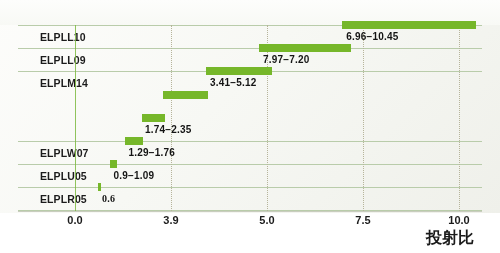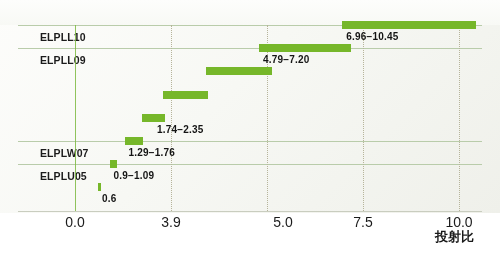--- a/index.html
+++ b/index.html
@@ -82,31 +82,31 @@
     position: absolute;
     left: 18px;
     right: 18px;
     top: 211px;
     height: 1px;
     background: #c9cdbf;
   }
   .tick-label {
     position: absolute;
     top: 214px;
-    font-size: 14px;
-    font-weight: normal;
+    font-size: 11px;
+    font-weight: bold;
     color: #1b1b1b;
     transform: translateX(-50%);
     white-space: nowrap;
   }
   #xlabel {
     position: absolute;
     right: 26px;
     top: 228px;
-    font-size: 13px;
+    font-size: 16px;
     font-weight: bold;
     color: #1a1a1a;
     white-space: nowrap;
     text-align: center;
   }
   .top-strip {
     position: absolute;
     left: 0; top: 0; width: 500px; height: 25px;
     background: linear-gradient(180deg, #fdfdfc 0%, #f8f9f5 100%);
   }
@@ -119,50 +119,57 @@
   <div class="top-strip"></div>
 
   <div id="plot">
 
   <div class="row" style="top: 0px;">
         <div class="row-label">ELPLL10</div>
       </div>
       <div class="row" style="top: 23.2px;">
         <div class="row-label">ELPLL09</div>
       </div>
+      <div class="row" style="top: 46.4px;">
+        <div class="row-label">ELPLM14</div>
+      </div>
       <div class="row" style="top: 116px;">
         <div class="row-label">ELPLW07</div>
       </div>
       <div class="row" style="top: 139.2px;">
         <div class="row-label">ELPLU05</div>
+      </div>
+      <div class="row last" style="top: 162.4px;">
+        <div class="row-label">ELPLR05</div>
       </div>
       <div class="vgrid zero" style="left: 75px;"></div>
       <div class="vgrid" style="left: 171px;"></div>
       <div class="vgrid" style="left: 267px;"></div>
       <div class="vgrid" style="left: 363px;"></div>
       <div class="vgrid" style="left: 459px;"></div>
       <div class="bar" style="left: 342.264px; width: 134.016px; top: -4px; background: rgb(118, 183, 42);"></div>
       <div class="bar-label" style="left: 346.264px; top: 6px;">6.96−10.45</div>
       <div class="bar" style="left: 258.936px; width: 92.544px; top: 19.2px; background: rgb(118, 183, 42);"></div>
-      <div class="bar-label" style="left: 262.936px; top: 29.2px;">4.79−7.20</div>
+      <div class="bar-label" style="left: 262.936px; top: 29.2px;">7.97−7.20</div>
       <div class="bar" style="left: 205.944px; width: 65.664px; top: 42.4px; background: rgb(118, 183, 42);"></div>
+      <div class="bar-label" style="left: 209.944px; top: 52.4px;">3.41−5.12</div>
       <div class="bar" style="left: 162.552px; width: 45.312px; top: 65.6px; background: rgb(118, 183, 42);"></div>
       <div class="bar" style="left: 141.816px; width: 23.424px; top: 88.8px; background: rgb(118, 183, 42);"></div>
-      <div class="bar-label" style="left: 157px; top: 98.8px;">1.74−2.35</div>
+      <div class="bar-label" style="left: 145px; top: 98.8px;">1.74−2.35</div>
       <div class="bar" style="left: 124.536px; width: 18.048px; top: 112px; background: rgb(118, 183, 42);"></div>
       <div class="bar-label" style="left: 128.536px; top: 122px;">1.29−1.76</div>
       <div class="bar" style="left: 109.56px; width: 7.296px; top: 135.2px; background: rgb(118, 183, 42);"></div>
       <div class="bar-label" style="left: 113.56px; top: 145.2px;">0.9−1.09</div>
       <div class="bar" style="left: 98.04px; width: 3px; top: 158.4px; background: rgb(118, 183, 42);"></div>
-      <div class="bar-label" style="left: 102.04px; top: 168.4px;">0.6</div>
+      <div class="bar-label" style="left: 102.04px; top: 168.4px; font-family: Liberation Serif, serif;">0.6</div>
     </div>
 
   <div id="axis"></div>
   <div id="ticks">
       <div class="tick-label" style="left: 75px;">0.0</div>
       <div class="tick-label" style="left: 171px;">3.9</div>
-      <div class="tick-label" style="left: 283px;">5.0</div>
+      <div class="tick-label" style="left: 267px;">5.0</div>
       <div class="tick-label" style="left: 363px;">7.5</div>
       <div class="tick-label" style="left: 459px;">10.0</div>
     </div>
 
   <div id="xlabel">投射比</div>
 </div>
 
 </body></html>

